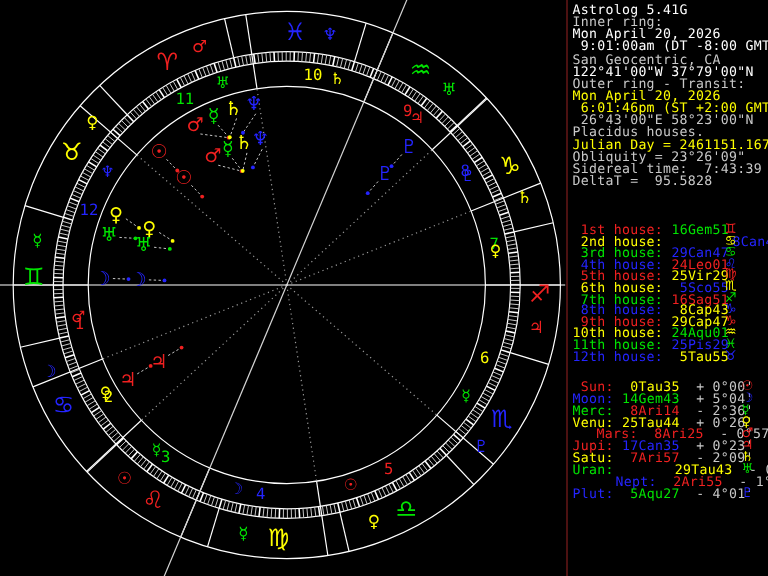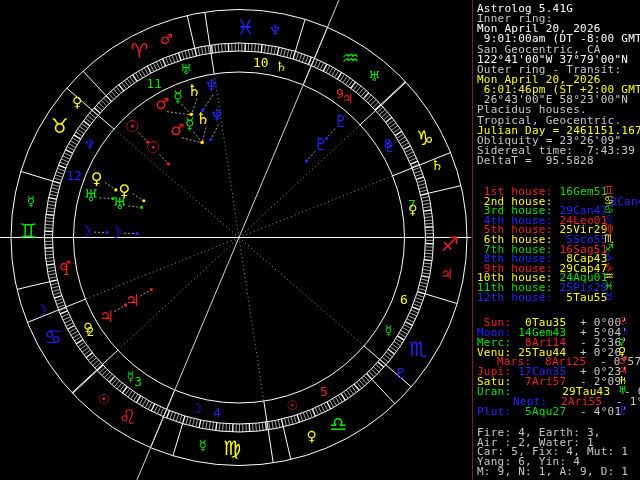--- a/index.html
+++ b/index.html
@@ -535,21 +535,20 @@
         <div class="ln" style="height: 10.15px;"><span style="color: rgb(200, 200, 200);">Inner ring:</span></div>
         <div class="ln" style="height: 10.15px;"><span style="color: rgb(255, 255, 255);">Mon April 20, 2026</span></div>
         <div class="ln" style="height: 10.15px;"><span style="color: rgb(255, 255, 255);"> 9:01:00am (DT -8:00 GMT)</span></div>
         <div class="ln" style="height: 10.15px;"><span style="color: rgb(200, 200, 200);">San Geocentric, CA</span></div>
         <div class="ln" style="height: 10.15px;"><span style="color: rgb(255, 255, 255);">122°41'00"W 37°79'00"N</span></div>
         <div class="ln" style="height: 10.15px;"><span style="color: rgb(200, 200, 200);">Outer ring - Transit:</span></div>
         <div class="ln" style="height: 10.15px;"><span style="color: rgb(255, 255, 0);">Mon April 20, 2026</span></div>
         <div class="ln" style="height: 10.15px;"><span style="color: rgb(255, 255, 0);"> 6:01:46pm (ST +2:00 GMT)</span></div>
         <div class="ln" style="height: 10.15px;"><span style="color: rgb(200, 200, 200);"> 26°43'00"E 58°23'00"N</span></div>
         <div class="ln" style="height: 10.15px;"><span style="color: rgb(200, 200, 200);">Placidus houses.</span></div>
-        <div class="ln" style="height: 10.15px;"><span style="color: rgb(200, 200, 200);">Tropical, Geocentric.</span></div>
         <div class="ln" style="height: 10.15px;"><span style="color: rgb(255, 255, 0);">Julian Day = 2461151.1679</span></div>
         <div class="ln" style="height: 10.15px;"><span style="color: rgb(200, 200, 200);">Obliquity = 23°26'09"</span></div>
         <div class="ln" style="height: 10.15px;"><span style="color: rgb(200, 200, 200);">Sidereal time:  7:43:39</span></div>
         <div class="ln" style="height: 10.15px;"><span style="color: rgb(200, 200, 200);">DeltaT =  95.5828</span></div>
       </div>
     <div class="sec" id="sec-houses" style="top:186px;">
         <div class="ln" style="height: 9.6px;"><span style="color: rgb(240, 32, 32);"> 1st house:</span><span style="color: rgb(200, 200, 200);"> </span><span style="color: rgb(0, 228, 0);">16Gem51</span><span class="gl" style="color: rgb(240, 32, 32); left: 127px;">♊</span></div>
         <div class="ln" style="height: 9.6px;"><span style="color: rgb(255, 255, 0);"> 2nd house:</span><span style="color: rgb(200, 200, 200);"> </span><span style="color: rgb(36, 36, 255); margin-left: 44px;"> 8Can43</span><span class="gl" style="color: rgb(255, 255, 0); left: 127px;">♋</span></div>
         <div class="ln" style="height: 9.6px;"><span style="color: rgb(0, 228, 0);"> 3rd house:</span><span style="color: rgb(200, 200, 200);"> </span><span style="color: rgb(36, 36, 255);">29Can47</span><span class="gl" style="color: rgb(0, 228, 0); left: 127px;">♋</span></div>
         <div class="ln" style="height: 9.6px;"><span style="color: rgb(36, 36, 255);"> 4th house:</span><span style="color: rgb(200, 200, 200);"> </span><span style="color: rgb(240, 32, 32);">24Leo01</span><span class="gl" style="color: rgb(36, 36, 255); left: 127px;">♌</span></div>
@@ -567,21 +566,14 @@
         <div class="ln" style="height: 9.85px;"><span style="color: rgb(36, 36, 255);">Moon:</span><span style="color: rgb(200, 200, 200);"> </span><span style="color: rgb(0, 228, 0);">14Gem43</span><span style="color: rgb(200, 200, 200);">  + 5°04'</span><span class="gl" style="color: rgb(36, 36, 255); left: 141px;">☽</span></div>
         <div class="ln" style="height: 9.85px;"><span style="color: rgb(0, 228, 0); margin-top: 37px;">Merc:</span><span style="color: rgb(200, 200, 200);"> </span><span style="color: rgb(240, 32, 32);"> 8Ari14</span><span style="color: rgb(200, 200, 200);">  - 2°36'</span><span class="gl" style="color: rgb(0, 228, 0); left: 141px;">☿</span></div>
         <div class="ln" style="height: 9.85px;"><span style="color: rgb(255, 255, 0);">Venu:</span><span style="color: rgb(200, 200, 200);"> </span><span style="color: rgb(255, 255, 0); margin-top: 47px;">25Tau44</span><span style="color: rgb(200, 200, 200);">  + 0°26'</span><span class="gl" style="color: rgb(255, 255, 0); left: 141px;">♀</span></div>
         <div class="ln" style="height: 9.85px;"><span style="color: rgb(240, 32, 32); padding-left: 20px;">Mars:</span><span style="color: rgb(200, 200, 200);"> </span><span style="color: rgb(240, 32, 32);"> 8Ari25</span><span style="color: rgb(200, 200, 200);">  - 0°57'</span><span class="gl" style="color: rgb(240, 32, 32); left: 141px;">♂</span></div>
         <div class="ln" style="height: 9.85px;"><span style="color: rgb(240, 32, 32);">Jupi:</span><span style="color: rgb(200, 200, 200);"> </span><span style="color: rgb(36, 36, 255);">17Can35</span><span style="color: rgb(200, 200, 200);">  + 0°23'</span><span class="gl" style="color: rgb(240, 32, 32); left: 141px;">♃</span></div>
         <div class="ln" style="height: 9.85px;"><span style="color: rgb(255, 255, 0);">Satu:</span><span style="color: rgb(200, 200, 200);"> </span><span style="color: rgb(240, 32, 32);"> 7Ari57</span><span style="color: rgb(200, 200, 200);">  - 2°09'</span><span class="gl" style="color: rgb(255, 255, 0); left: 141px;">♄</span></div>
         <div class="ln" style="height: 9.85px;"><span style="color: rgb(0, 228, 0);">Uran:</span><span style="color: rgb(200, 200, 200);"> </span><span style="color: rgb(255, 255, 0); margin-left: 44px;">29Tau43</span><span style="color: rgb(200, 200, 200);">  - 0°10'</span><span class="gl" style="color: rgb(0, 228, 0); left: 141px;">♅</span></div>
         <div class="ln" style="height: 9.85px; margin-left: 36px;"><span style="color: rgb(36, 36, 255);">Nept:</span><span style="color: rgb(200, 200, 200);"> </span><span style="color: rgb(240, 32, 32);"> 2Ari55</span><span style="color: rgb(200, 200, 200);">  - 1°19'</span><span class="gl" style="color: rgb(36, 36, 255); left: 141px;">♆</span></div>
         <div class="ln" style="height: 9.85px;"><span style="color: rgb(36, 36, 255);">Plut:</span><span style="color: rgb(200, 200, 200);"> </span><span style="color: rgb(0, 228, 0);"> 5Aqu27</span><span style="color: rgb(200, 200, 200);">  - 4°01'</span><span class="gl" style="color: rgb(36, 36, 255); left: 141px;">♇</span></div>
       </div>
-    <div class="sec" id="sec-stats" style="top:427px;">
-        <div class="ln" style="height: 9.65px;"><span style="color: rgb(200, 200, 200);">Fire: 4, Earth: 3,</span></div>
-        <div class="ln" style="height: 9.65px;"><span style="color: rgb(200, 200, 200);">Air : 2, Water: 1</span></div>
-        <div class="ln" style="height: 9.65px;"><span style="color: rgb(200, 200, 200);">Car: 5, Fix: 4, Mut: 1</span></div>
-        <div class="ln" style="height: 9.65px;"><span style="color: rgb(200, 200, 200);">Yang: 6, Yin: 4</span></div>
-        <div class="ln" style="height: 9.65px;"><span style="color: rgb(200, 200, 200);">M: 9, N: 1, A: 9, D: 1</span></div>
-      </div>
   </div>
 </div>
 
 </body></html>

